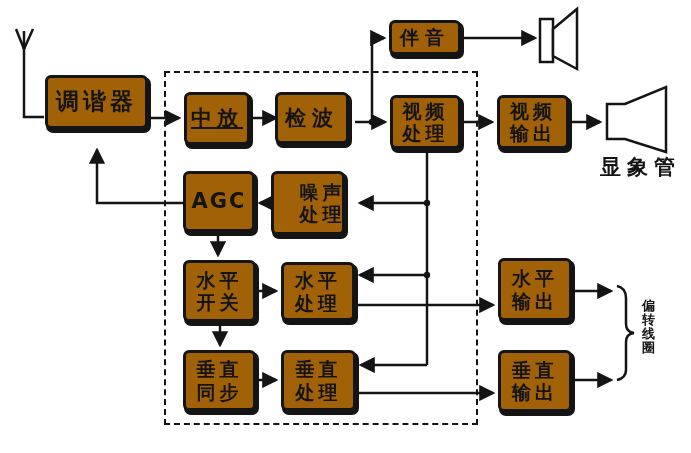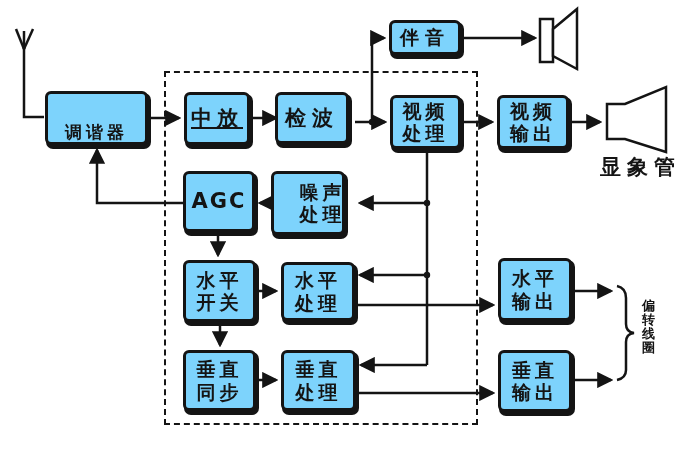--- a/index.html
+++ b/index.html
@@ -2,36 +2,36 @@
 <html><head>
 <meta charset="utf-8">
 <style>
   html,body{margin:0;padding:0;background:#e8e8e8;}
   .canvas{
     position:relative;width:691px;height:453px;background:#ffffff;
     font-family:"DejaVu Sans",sans-serif;color:#141414;overflow:hidden;
   }
   .layer{position:absolute;left:0;top:0;z-index:1;}
   .block{
-    position:absolute;z-index:2;box-sizing:border-box;background:#7dd3fc;
+    position:absolute;z-index:2;box-sizing:border-box;background:#a16207;
     border:3px solid #141414;border-radius:6px;
     box-shadow:2px 3px 0 1px #141414;
     display:flex;flex-direction:column;align-items:center;justify-content:center;
     font-weight:bold;color:#141414;text-align:center;
   }
   .block .ln{line-height:1.18;white-space:nowrap;}
   .dashed{
     position:absolute;z-index:1;box-sizing:border-box;
     border:2.5px dashed #141414;background:transparent;
   }
   .lbl{position:absolute;z-index:2;font-weight:bold;white-space:nowrap;}
 
   
   #dash-box {left:164px;top:71px;width:314px;height:354px;}
-  #b-tuner  {left:45px; top:91px; width:103px;height:54px;font-size:17px;letter-spacing:4px;justify-content:flex-end;}
+  #b-tuner  {left:45px; top:75px; width:103px;height:54px;font-size:23px;letter-spacing:4px;}
   #b-ifamp  {left:184px;top:92px; width:66px; height:53px;font-size:21px;letter-spacing:5px;text-decoration:underline;}
   #b-det    {left:275px;top:92px; width:74px; height:52px;font-size:21px;letter-spacing:6px;}
   #b-vproc  {left:390px;top:95px; width:71px; height:54px;font-size:19px;letter-spacing:4px;}
   #b-vout   {left:497px;top:95px; width:72px; height:54px;font-size:19px;letter-spacing:4px;}
   #b-sound  {left:389px;top:20px; width:72px; height:35px;font-size:19px;letter-spacing:6px;}
   #b-agc    {left:183px;top:171px;width:72px; height:61px;font-size:21px;letter-spacing:2px;}
   #b-noise  {left:271px;top:171px;width:74px; height:64px;font-size:19px;letter-spacing:4px;padding-left:29px;}
   #b-hswitch{left:183px;top:260px;width:73px; height:62px;font-size:19px;letter-spacing:4px;}
   #b-hproc  {left:281px;top:262px;width:74px; height:59px;font-size:19px;letter-spacing:4px;}
   #b-vsync  {left:183px;top:350px;width:73px; height:61px;font-size:19px;letter-spacing:4px;}

